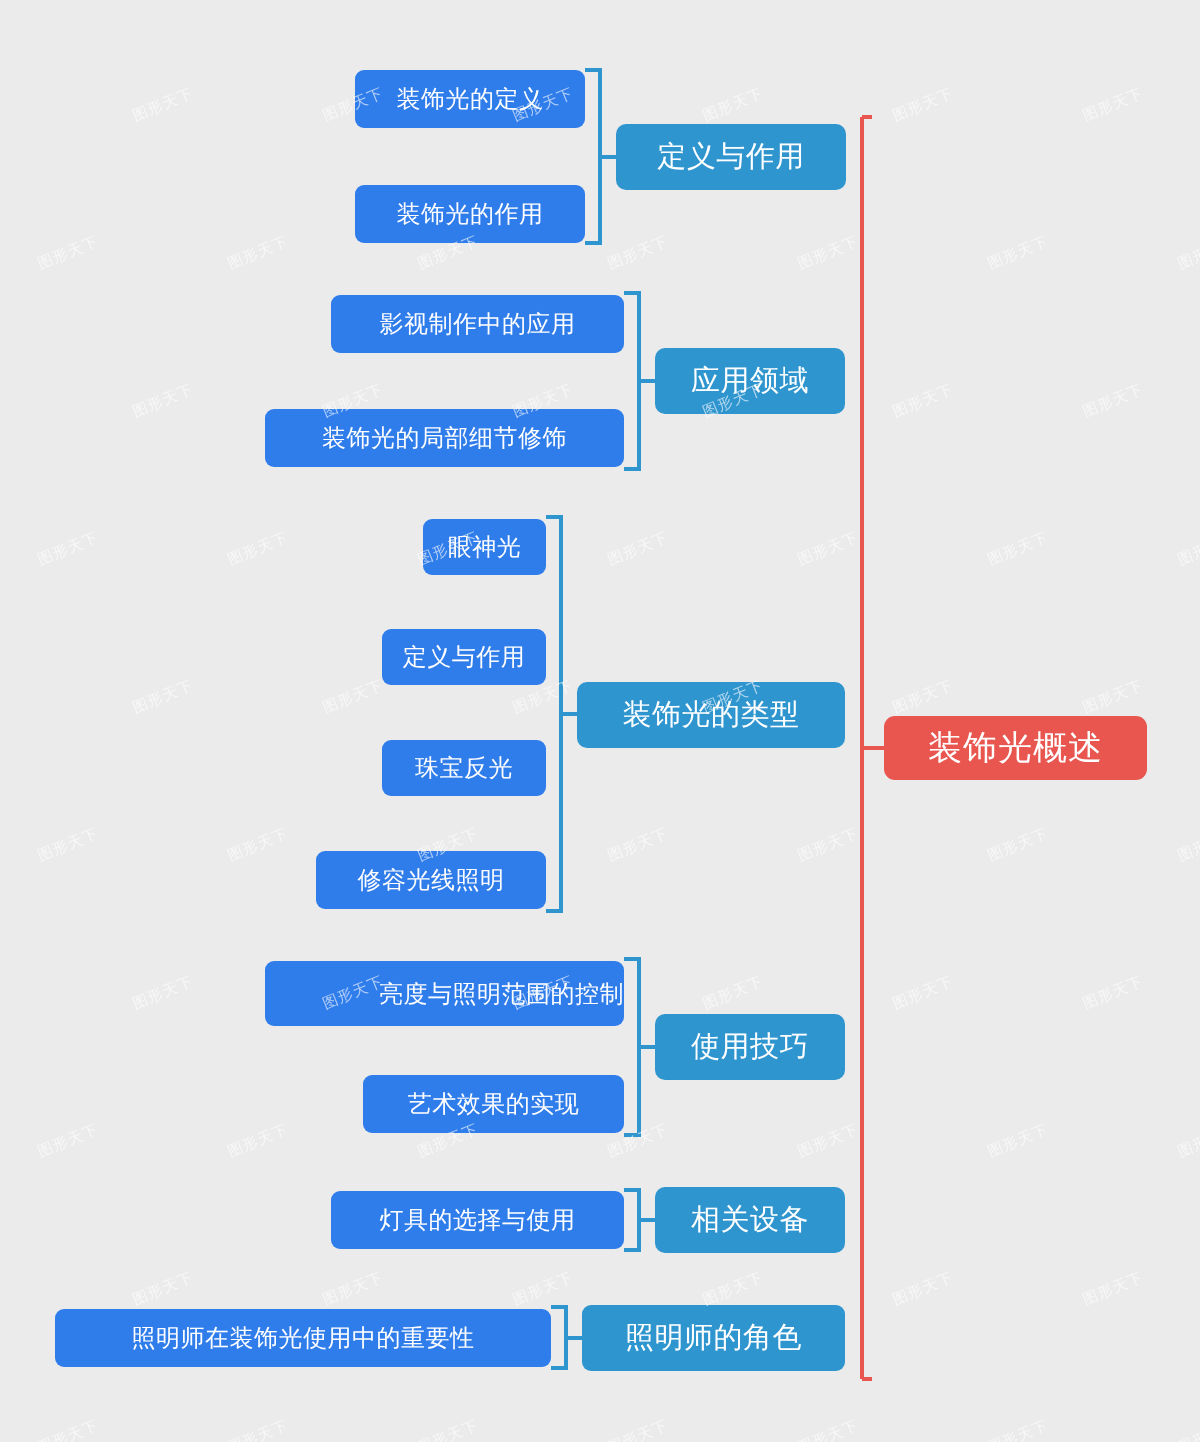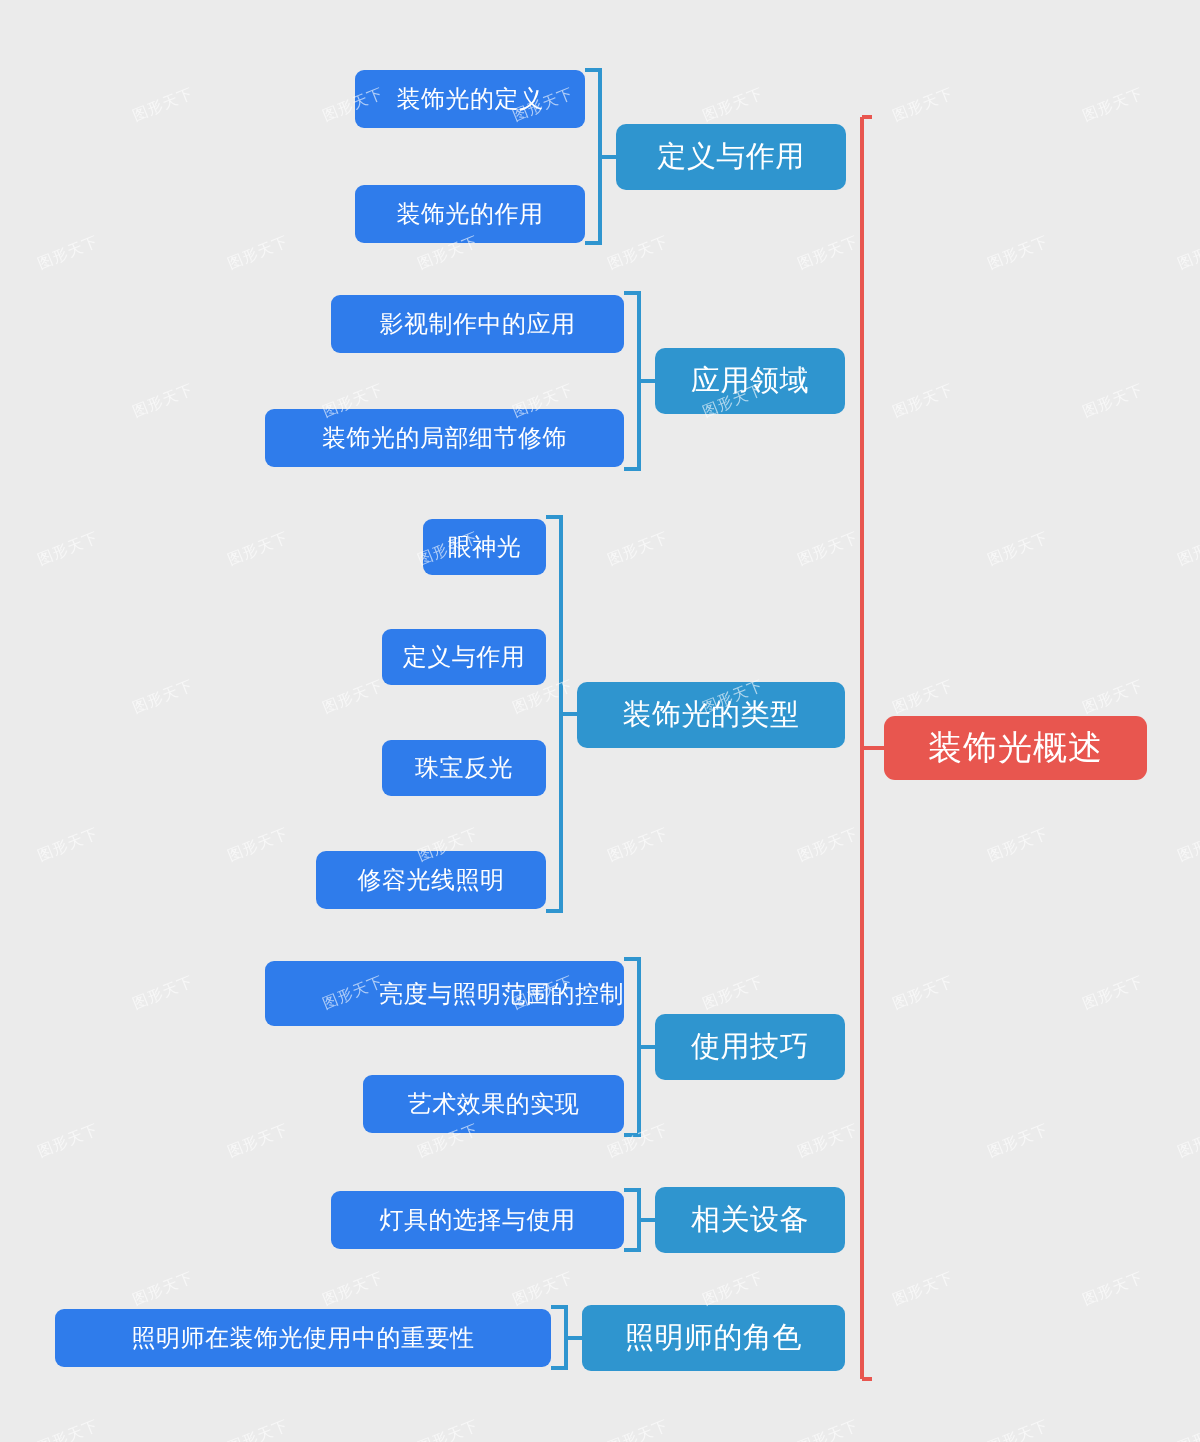--- a/index.html
+++ b/index.html
@@ -161,21 +161,21 @@
   </div>
   <div class="node l2" style="left:423px; top:519px; width:123px; height:56px;">
     <span>眼神光</span>
   </div>
   <div class="node l2" style="left:382px; top:629px; width:164px; height:56px;">
     <span>定义与作用</span>
   </div>
   <div class="node l2" style="left:382px; top:740px; width:164px; height:56px;">
     <span>珠宝反光</span>
   </div>
-  <div class="node l2" style="left:316px; top:851px; width:230px; height:58px;border-radius:10px;">
+  <div class="node l2" style="left:316px; top:851px; width:230px; height:58px;">
     <span>修容光线照明</span>
   </div>
 
   <div class="node l1" style="left:655px; top:1014px; width:190px; height:66px;">
     <span>使用技巧</span>
   </div>
   <div class="node l2" style="left:265px; top:961px; width:359px; height:65px;justify-content:flex-end;">
     <span>亮度与照明范围的控制</span>
   </div>
   <div class="node l2" style="left:363px; top:1075px; width:261px; height:58px;">

